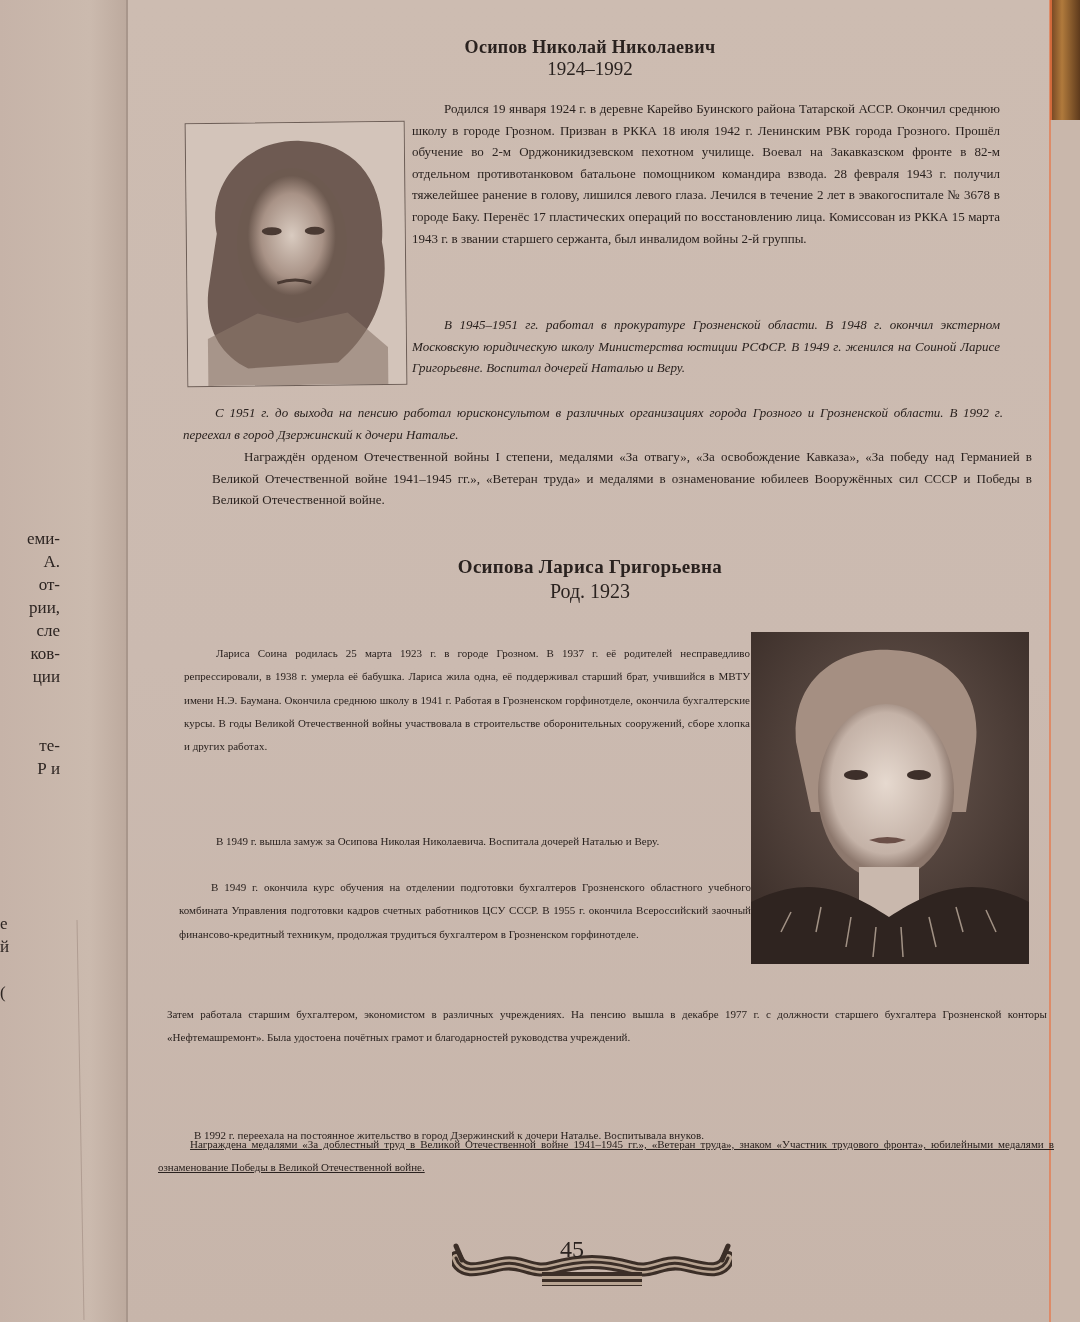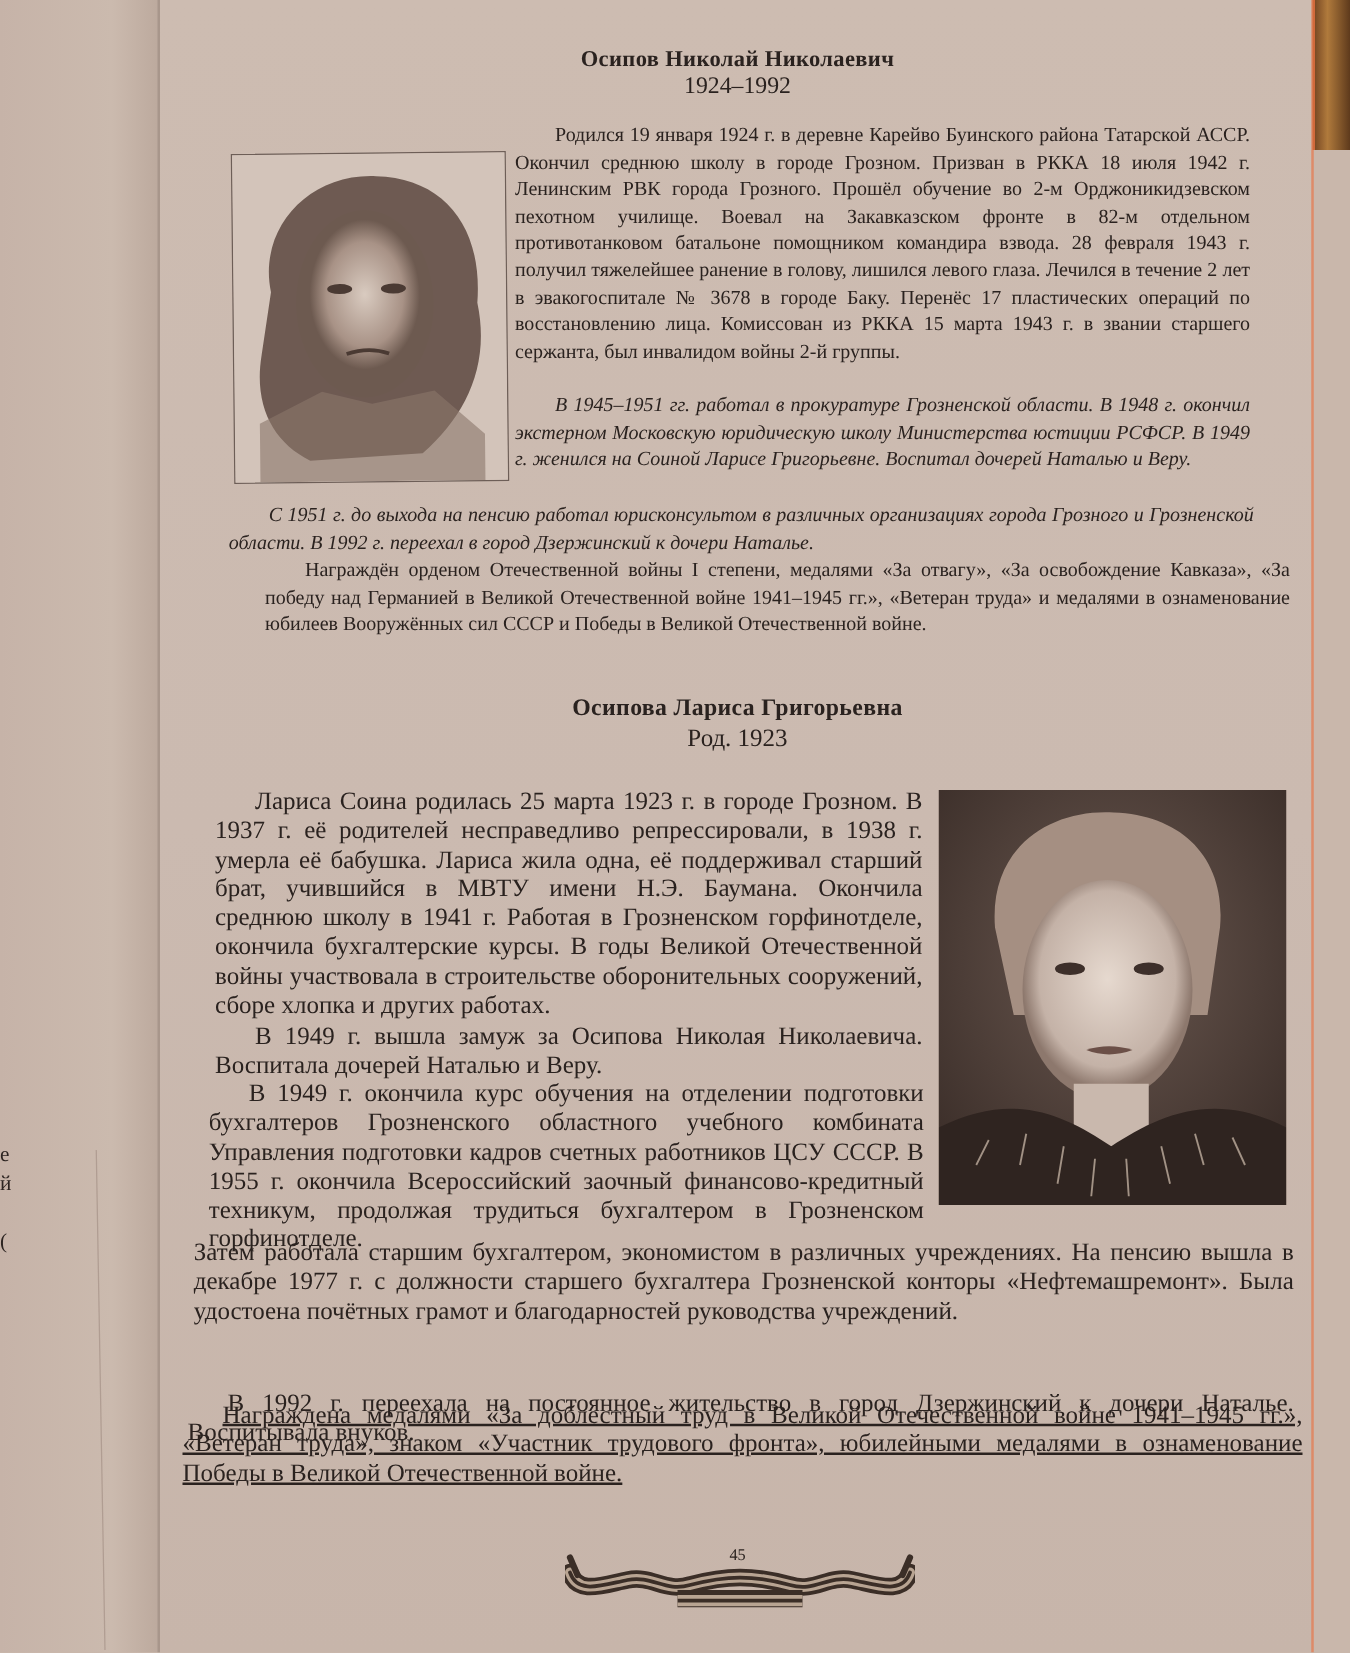--- a/index.html
+++ b/index.html
@@ -39,48 +39,61 @@
   }
   .heading {
     position:absolute; left:0; width:1180px; text-align:center;
     font-weight:bold; font-size:18px; letter-spacing:.3px;
   }
   .subheading {
     position:absolute; left:0; width:1180px; text-align:center;
     font-size:19px;
   }
   .para {
-    position:absolute; font-size:16px; line-height:21.6px;
+    position:absolute; font-size:13px; line-height:21.6px;
     text-align:justify; text-indent:32px; margin:0;
   }
   .para2 {
-    position:absolute; font-size:20px; line-height:23.3px;
-    text-align:justify; text-indent:32px; margin:0;
+    position:absolute; font-size:11px; line-height:23.3px;
+    text-align:justify; text-indent:32px; margin:12px;
   }
   .photo1 {
     position:absolute; left:186px; top:122px; width:218px; height:262px;
     border:1px solid #6d5e57; background:#d2c3b9; overflow:hidden;
     transform:rotate(-0.6deg);
   }
   .photo2 {
     position:absolute; left:751px; top:632px; width:278px; height:332px;
     background:#4b3c35; overflow:hidden;
   }
   .footer-ribbon {
     position:absolute; left:452px; top:1238px; width:280px; height:48px;
   }
   .page-number {
-    position:absolute; left:560px; top:1236px; width:60px; text-align:center;
-    font-size:13px;
+    position:absolute; left:560px; top:1236px; width:60px; text-align:left;
+    font-size:24px;
   }
 </style>
 </head>
 <body>
 
 <div class="left-page">
+  <div class="left-fragment" style="top:527px;">
+    <div>еми-</div>
+    <div>А.</div>
+    <div>от-</div>
+    <div>рии,</div>
+    <div>сле</div>
+    <div>ков-</div>
+    <div>ции</div>
+    <div style="height:23px"></div>
+    <div style="height:23px"></div>
+    <div>те-</div>
+    <div>Р и</div>
+  </div>
   <div class="left-fragment" style="top:912px; width:14px; text-align:left;">
     <div>е</div>
     <div>й</div>
     <div style="height:23px"></div>
     <div>(</div>
   </div>
   <div class="left-edge2"></div>
 </div>
 <div class="left-edge"></div>
 

